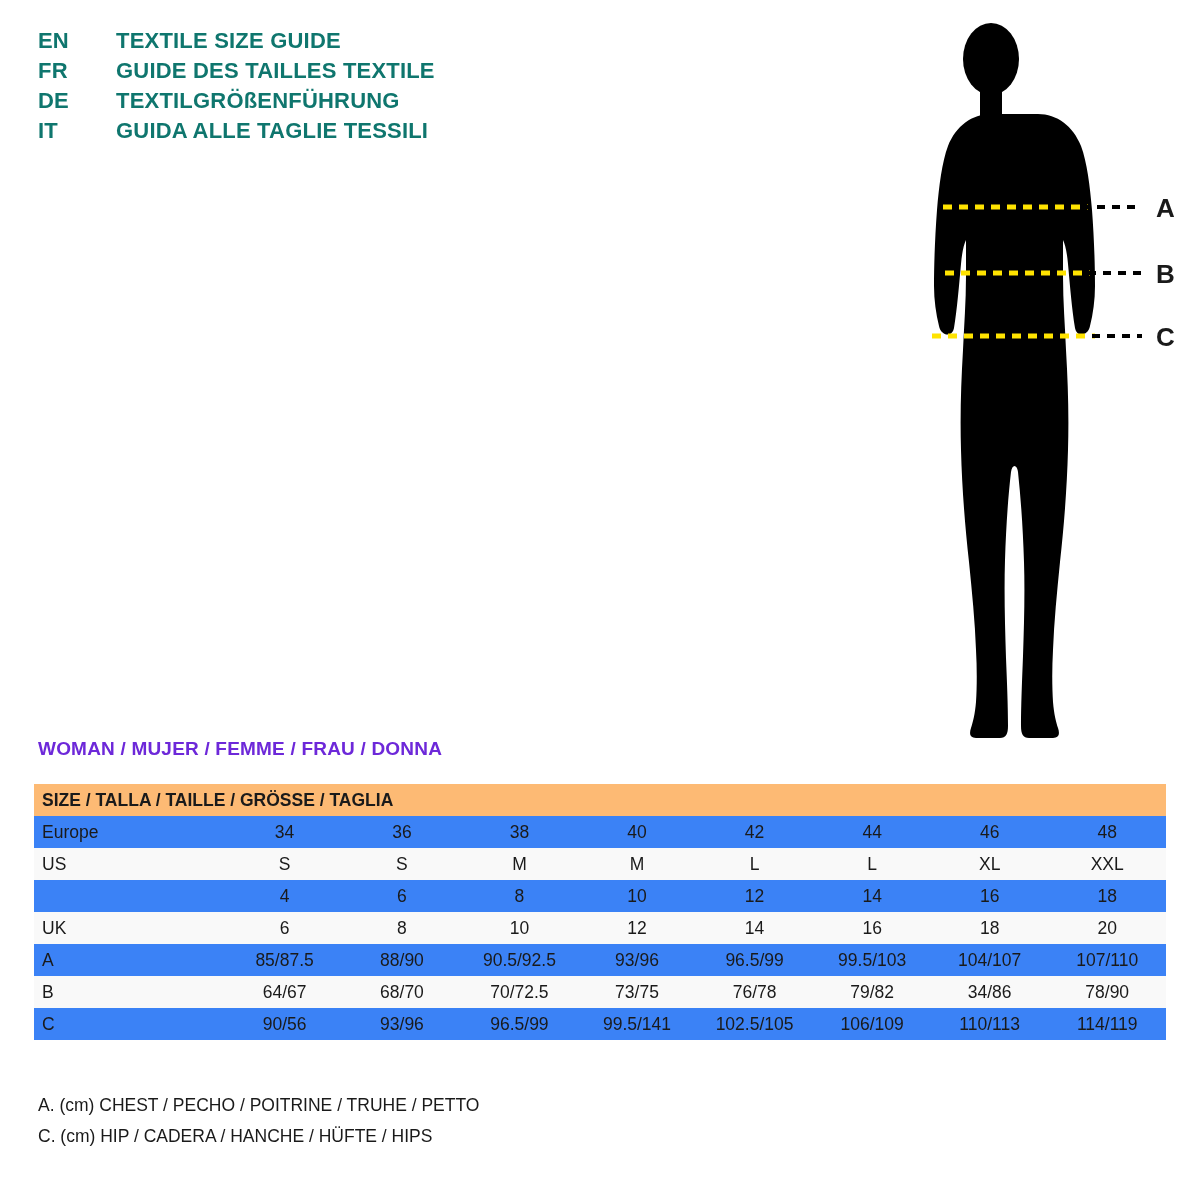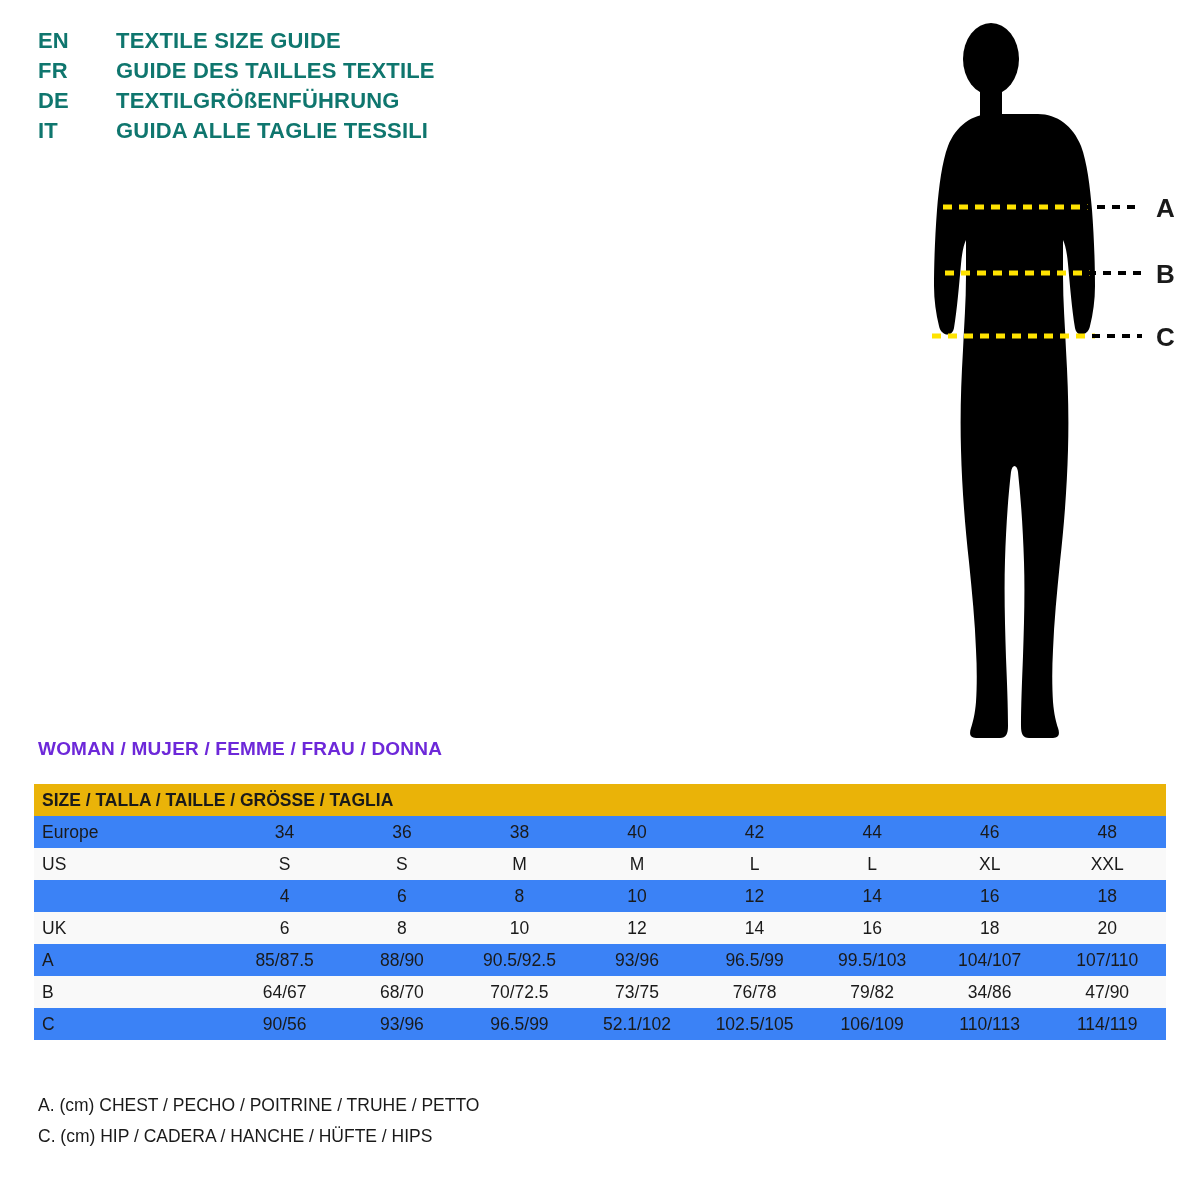--- a/index.html
+++ b/index.html
@@ -75,21 +75,21 @@
     color: #1a1a1a;
   }
   .size-table th,
   .size-table td {
     padding: 0;
     height: 32px;
     line-height: 32px;
     font-weight: normal;
   }
   .size-table .hdr-row th {
-    background: #eab308;
+    background: #fdba74;
     text-align: left;
     font-weight: bold;
     font-size: 17.5px;
     padding-left: 8px;
   }
   .size-table tbody tr.odd td {
     background: #3b82f6;
   }
   .size-table tbody tr.even td {
     background: #f9f9f9;
@@ -281,28 +281,28 @@
     </tr>
     <tr class="even">
       <td class="label">B</td>
       <td class="val">64/67</td>
       <td class="val">68/70</td>
       <td class="val">70/72.5</td>
       <td class="val">73/75</td>
       <td class="val">76/78</td>
       <td class="val">79/82</td>
       <td class="val">34/86</td>
-      <td class="val">47/90</td>
+      <td class="val">78/90</td>
     </tr>
     <tr class="odd">
       <td class="label">C</td>
       <td class="val">90/56</td>
       <td class="val">93/96</td>
       <td class="val">96.5/99</td>
-      <td class="val">52.1/102</td>
+      <td class="val">99.5/141</td>
       <td class="val">102.5/105</td>
       <td class="val">106/109</td>
       <td class="val">110/113</td>
       <td class="val">114/119</td>
     </tr>
   </tbody>
 </table>
 
 <div class="footnotes">
   <div class="footnote">A. (cm) CHEST / PECHO / POITRINE / TRUHE / PETTO</div>

